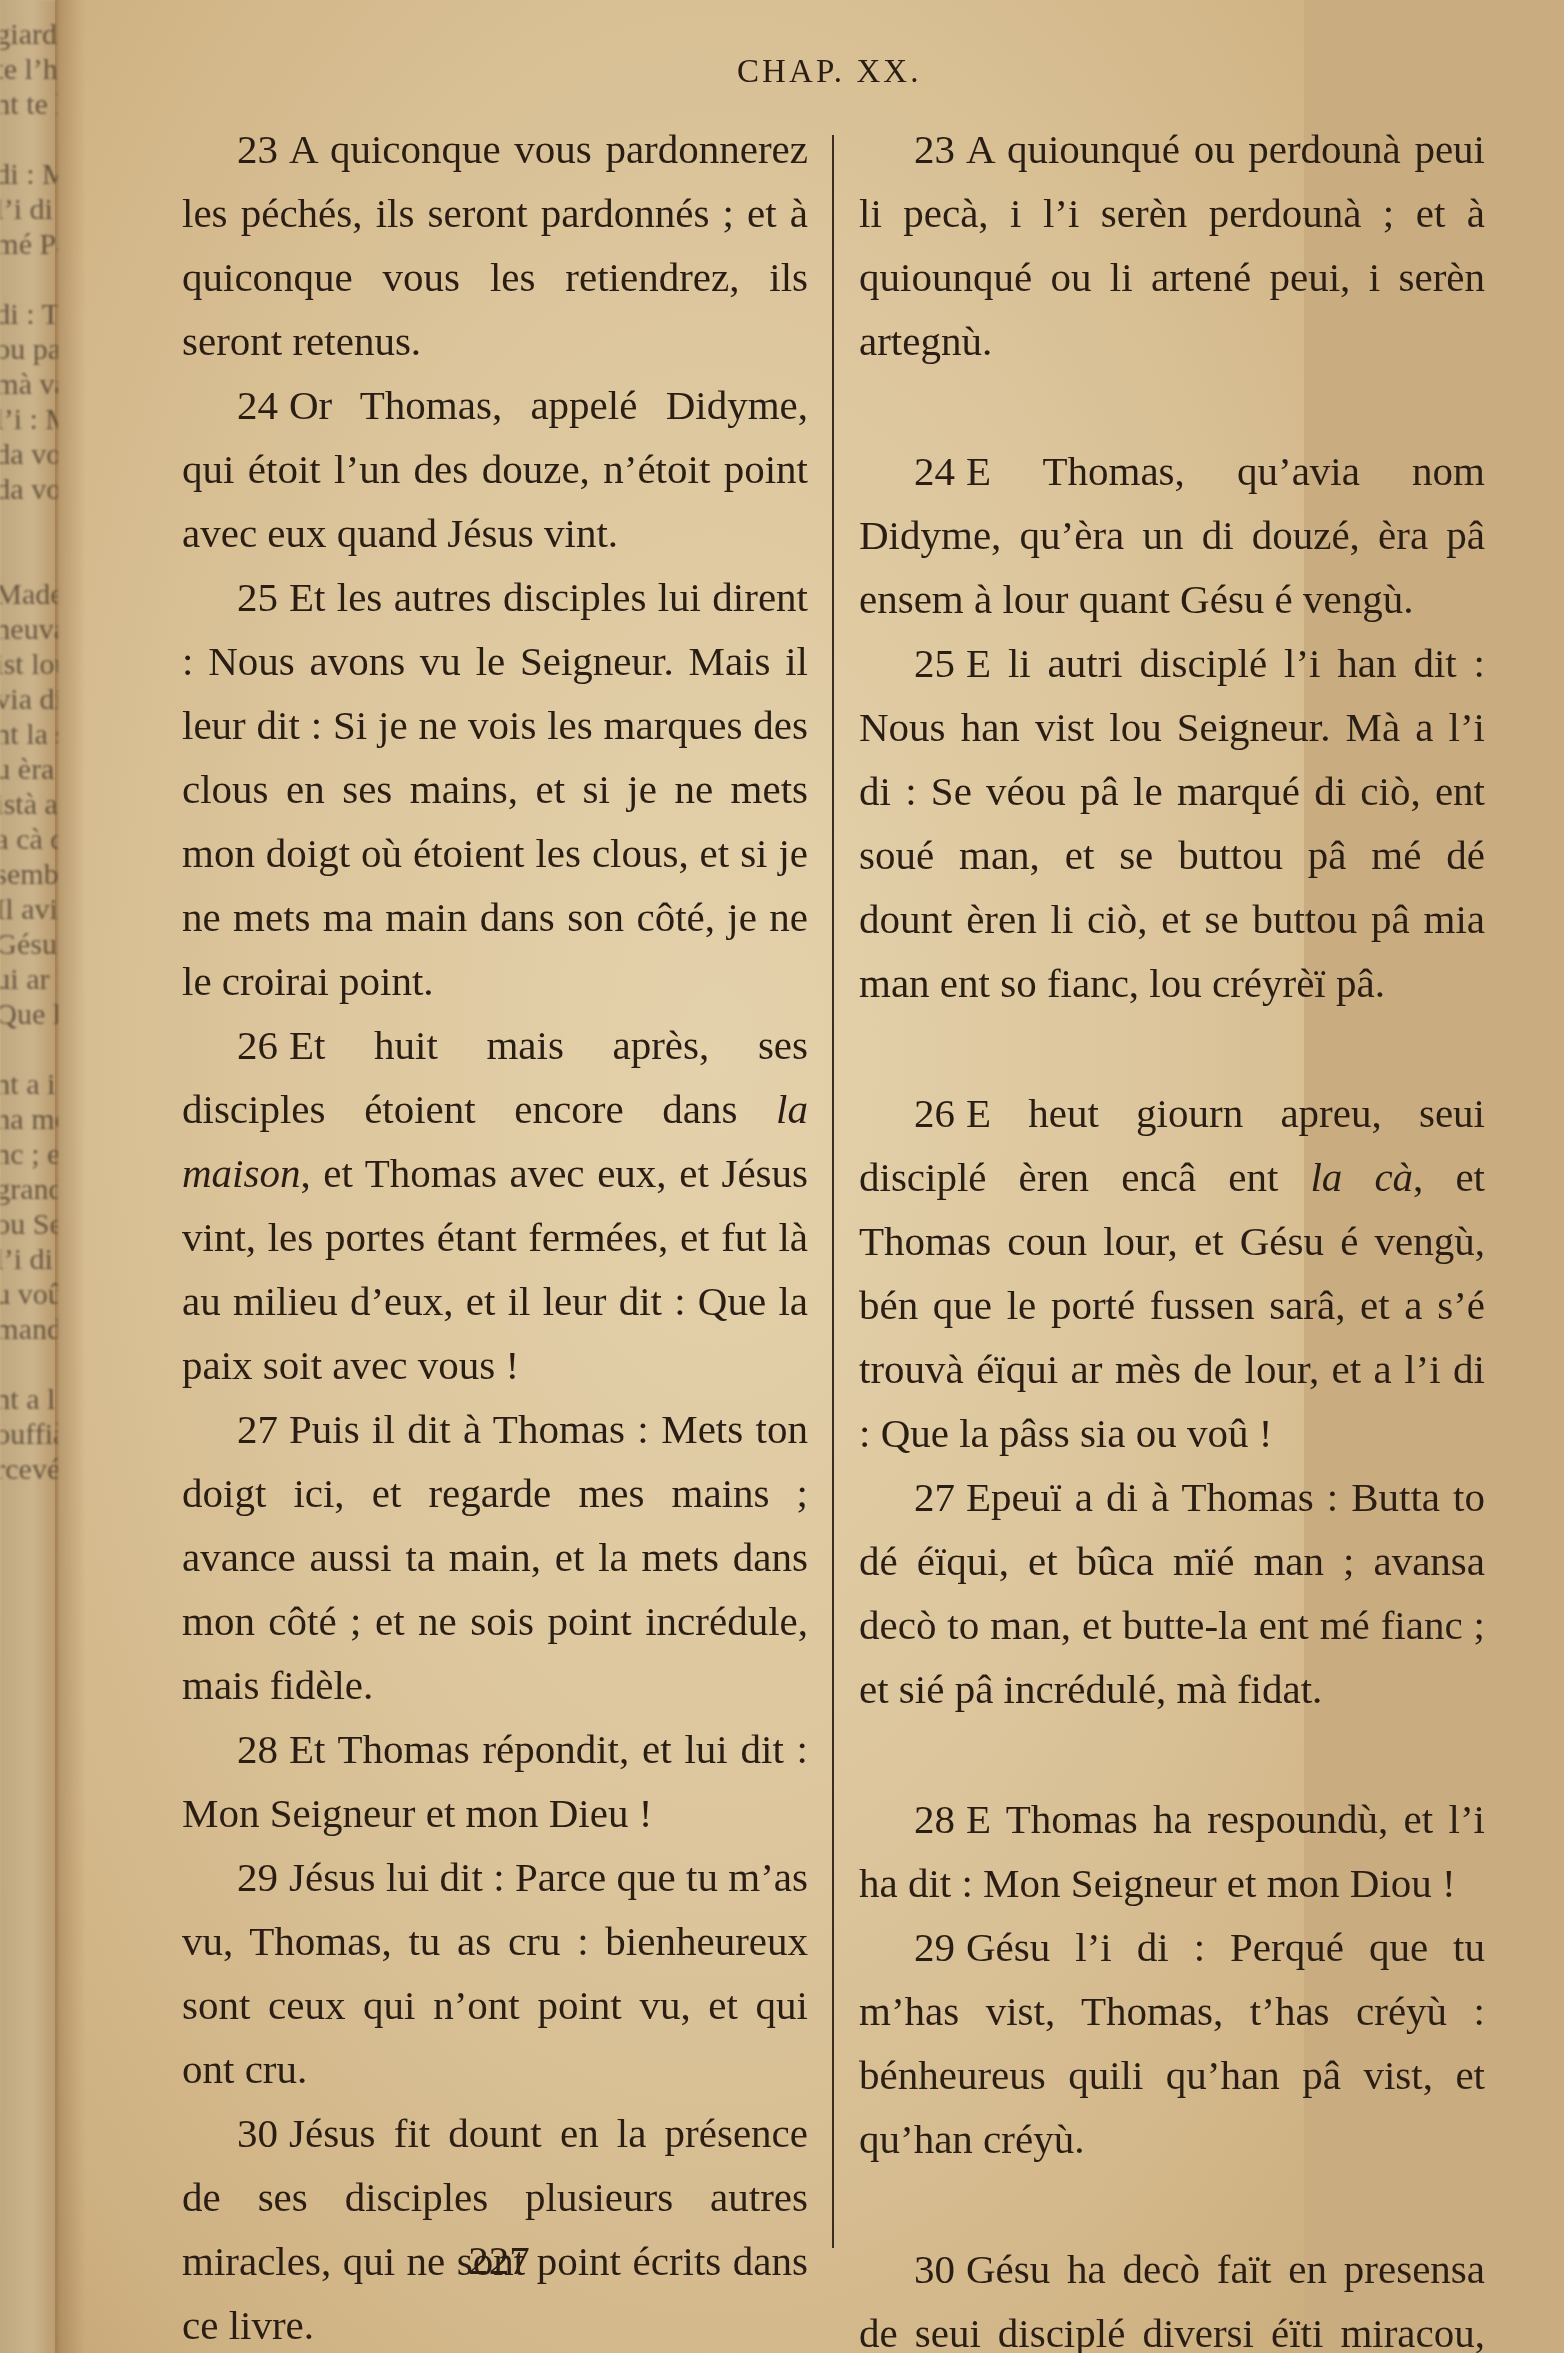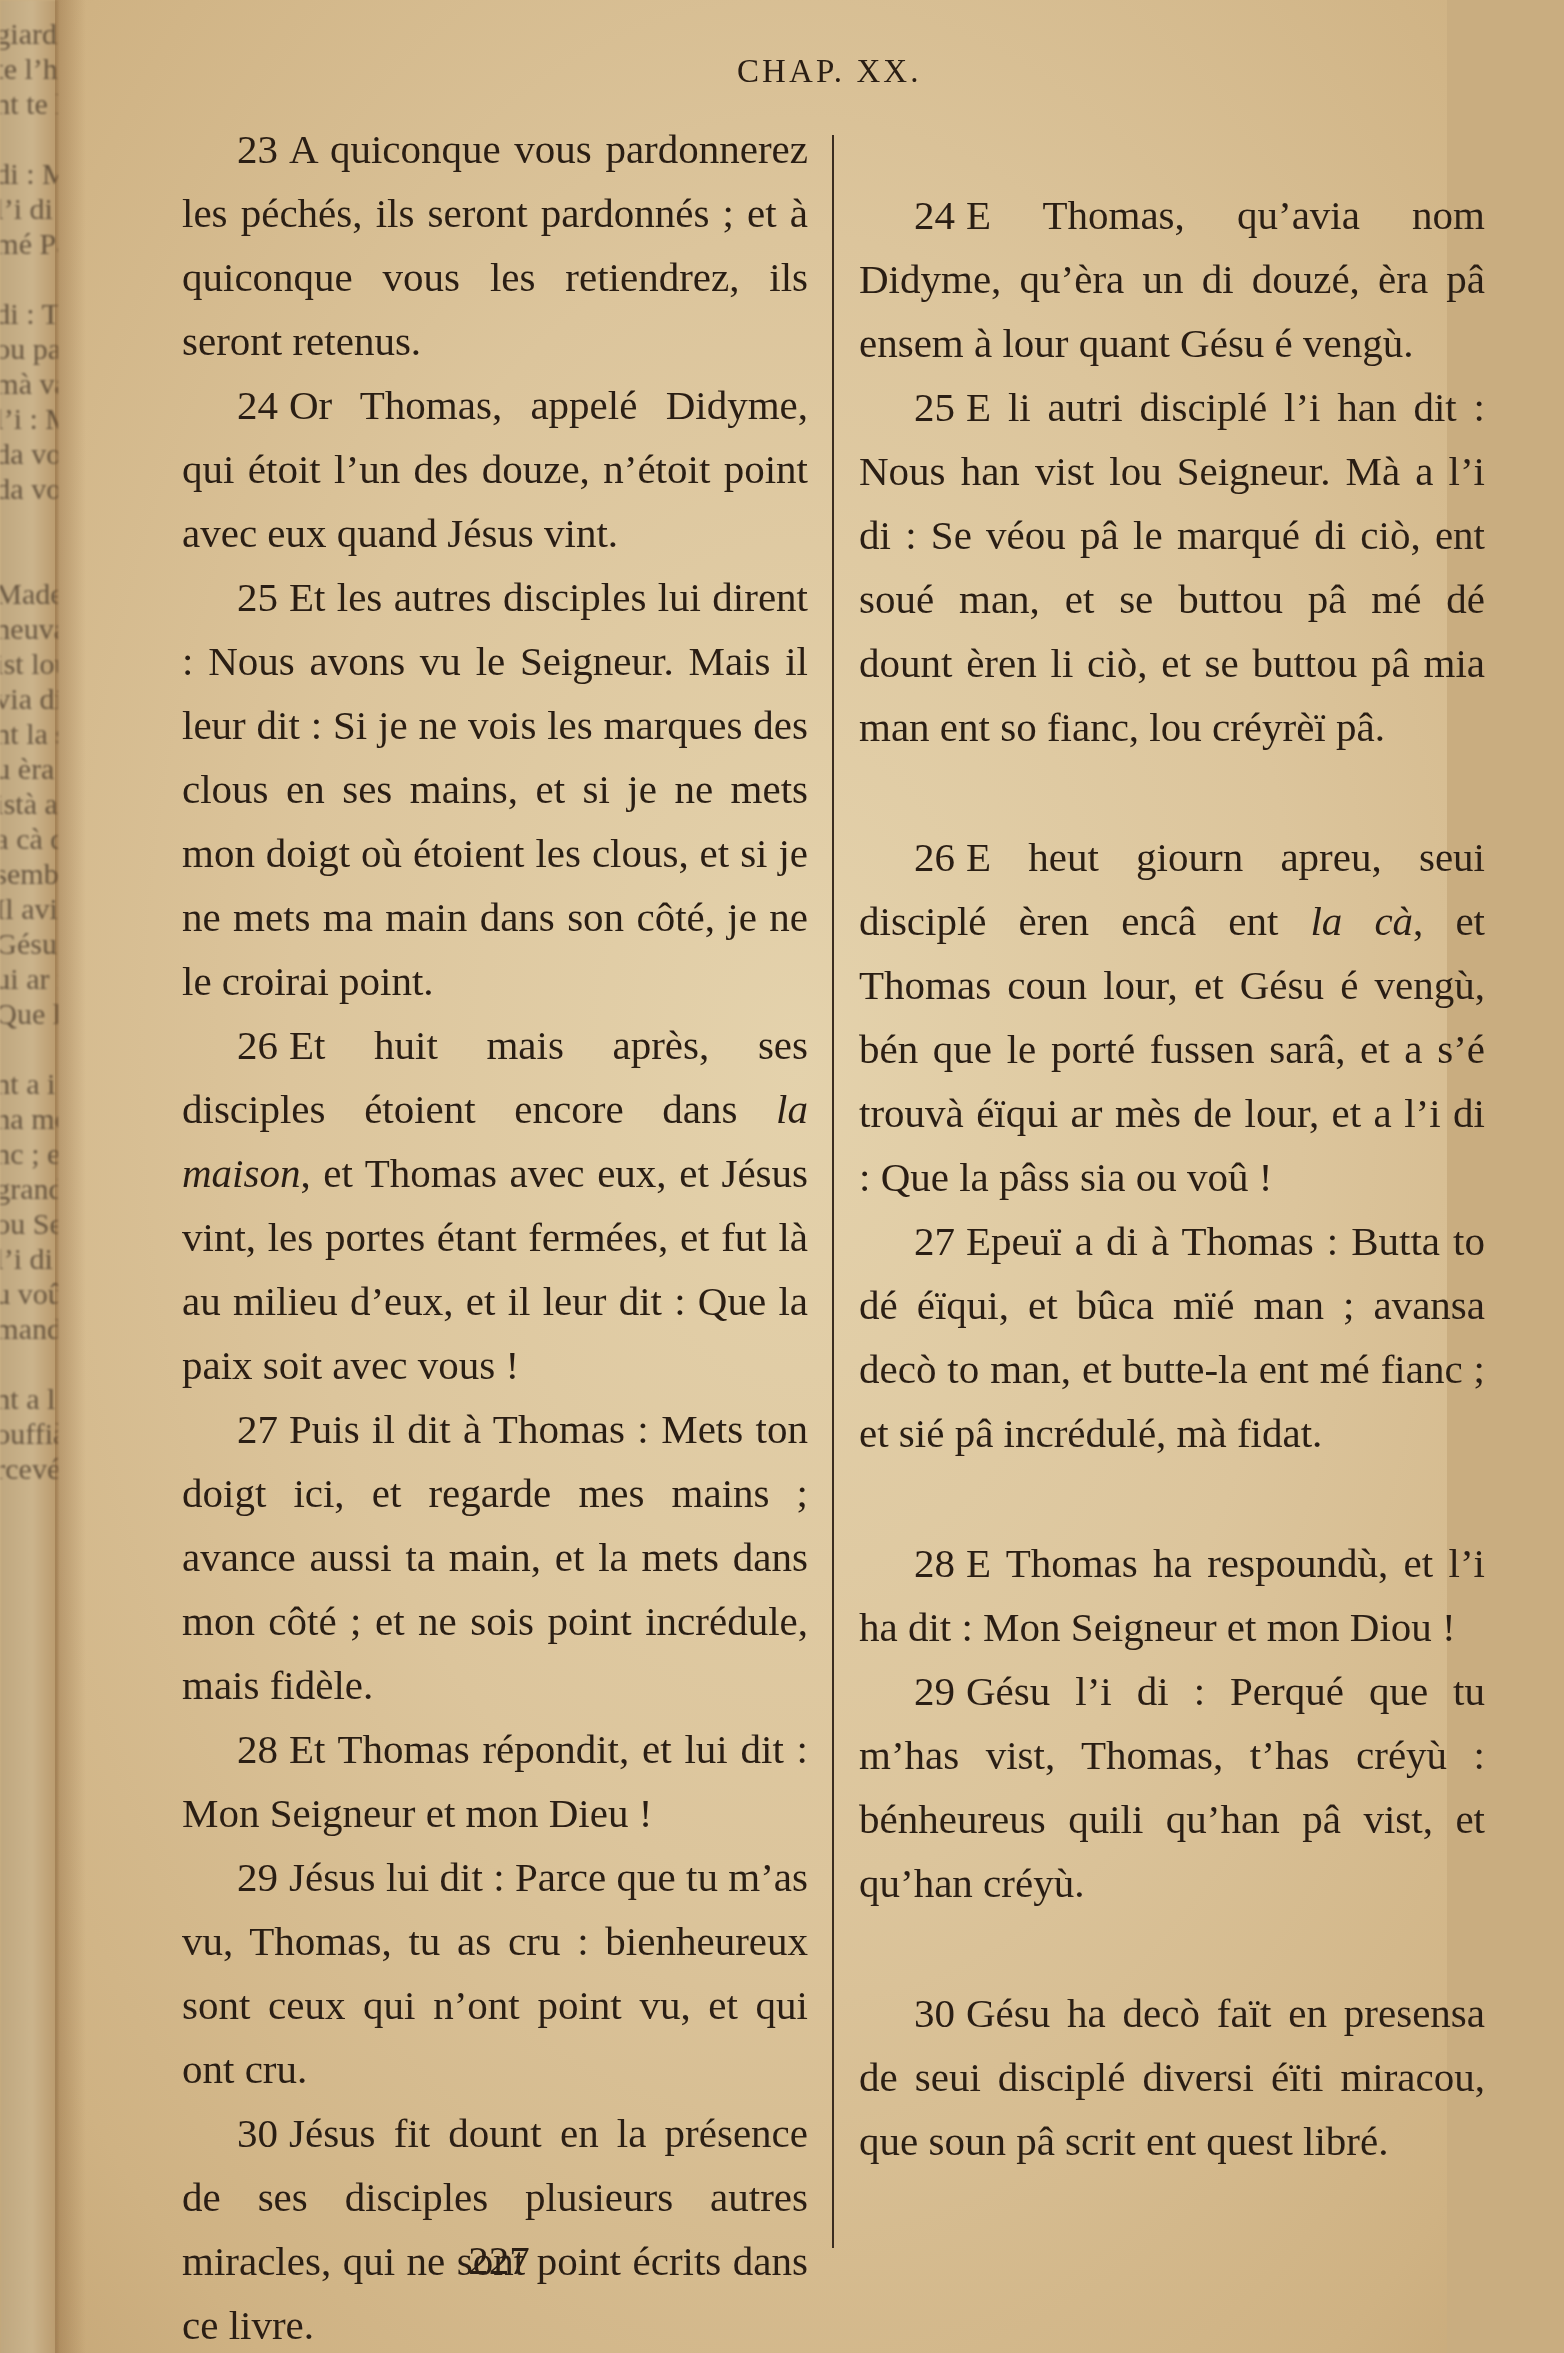--- a/index.html
+++ b/index.html
@@ -3,21 +3,21 @@
 <meta charset="utf-8">
 <style>
   html, body { margin: 0; padding: 0; }
   body {
     width: 1565px; height: 2354px; overflow: hidden; position: relative;
     background: #c9ad80;
     font-family: "Liberation Serif", "DejaVu Serif", serif;
     color: #2a1e14;
   }
   .page {
-    position: absolute; left: 0; top: 0; width: 1447px; height: 2354px;
+    position: absolute; left: 0; top: 0; width: 1304px; height: 2354px;
     background:
       radial-gradient(ellipse at 55% 45%, #e4d2ac 0%, #dcc59c 45%, #cfb283 85%, #c5a676 100%);
   }
   .prev-page {
     position: absolute; left: 0; top: 0; width: 58px; height: 2354px;
     background: linear-gradient(90deg, #bfa77f 0%, #cbb48c 55%, #b99a6c 100%);
     overflow: hidden;
     filter: blur(1.1px);
   }
   .prev-page .ghost-line {
@@ -111,20 +111,21 @@
       <p class="verse"><span class="num">24</span><span>Or Thomas, appelé Didyme, qui étoit l’un des douze, n’étoit point avec eux quand Jésus vint.</span></p>
       <p class="verse"><span class="num">25</span><span>Et les autres disciples lui dirent : Nous avons vu le Seigneur. Mais il leur dit : Si je ne vois les marques des clous en ses mains, et si je ne mets mon doigt où étoient les clous, et si je ne mets ma main dans son côté, je ne le croirai point.</span></p>
       <p class="verse"><span class="num">26</span><span>Et huit mais après, ses disciples étoient encore dans </span><em>la maison</em><span>, et Thomas avec eux, et Jésus vint, les portes étant fermées, et fut là au milieu d’eux, et il leur dit : Que la paix soit avec vous !</span></p>
       <p class="verse"><span class="num">27</span><span>Puis il dit à Thomas : Mets ton doigt ici, et regarde mes mains ; avance aussi ta main, et la mets dans mon côté ; et ne sois point incrédule, mais fidèle.</span></p>
       <p class="verse"><span class="num">28</span><span>Et Thomas répondit, et lui dit : Mon Seigneur et mon Dieu !</span></p>
       <p class="verse"><span class="num">29</span><span>Jésus lui dit : Parce que tu m’as vu, Thomas, tu as cru : bienheureux sont ceux qui n’ont point vu, et qui ont cru.</span></p>
       <p class="verse"><span class="num">30</span><span>Jésus fit dount en la présence de ses disciples plusieurs autres miracles, qui ne sont point écrits dans ce livre.</span></p>
     </div>
   <div class="divider"></div>
   <div class="col col-right" id="col-right">
+      <p class="verse"><span class="num">23</span><span>A quiounqué ou perdounà peui li pecà, i l’i serèn perdounà ; et à quiounqué ou li artené peui, i serèn artegnù.</span></p>
       <p class="verse gap"><span class="num">24</span><span>E Thomas, qu’avia nom Didyme, qu’èra un di douzé, èra pâ ensem à lour quant Gésu é vengù.</span></p>
       <p class="verse"><span class="num">25</span><span>E li autri disciplé l’i han dit : Nous han vist lou Seigneur. Mà a l’i di : Se véou pâ le marqué di ciò, ent soué man, et se buttou pâ mé dé dount èren li ciò, et se buttou pâ mia man ent so fianc, lou créyrèï pâ.</span></p>
       <p class="verse gap"><span class="num">26</span><span>E heut giourn apreu, seui disciplé èren encâ ent </span><em>la cà</em><span>, et Thomas coun lour, et Gésu é vengù, bén que le porté fussen sarâ, et a s’é trouvà éïqui ar mès de lour, et a l’i di : Que la pâss sia ou voû !</span></p>
       <p class="verse"><span class="num">27</span><span>Epeuï a di à Thomas : Butta to dé éïqui, et bûca mïé man ; avansa decò to man, et butte-la ent mé fianc ; et sié pâ incrédulé, mà fidat.</span></p>
       <p class="verse gap"><span class="num">28</span><span>E Thomas ha respoundù, et l’i ha dit : Mon Seigneur et mon Diou !</span></p>
       <p class="verse"><span class="num">29</span><span>Gésu l’i di : Perqué que tu m’has vist, Thomas, t’has créyù : bénheureus quili qu’han pâ vist, et qu’han créyù.</span></p>
       <p class="verse gap"><span class="num">30</span><span>Gésu ha decò faït en presensa de seui disciplé diversi éïti miracou, que soun pâ scrit ent quest libré.</span></p>
     </div>
 
   <div class="folio">227</div>

